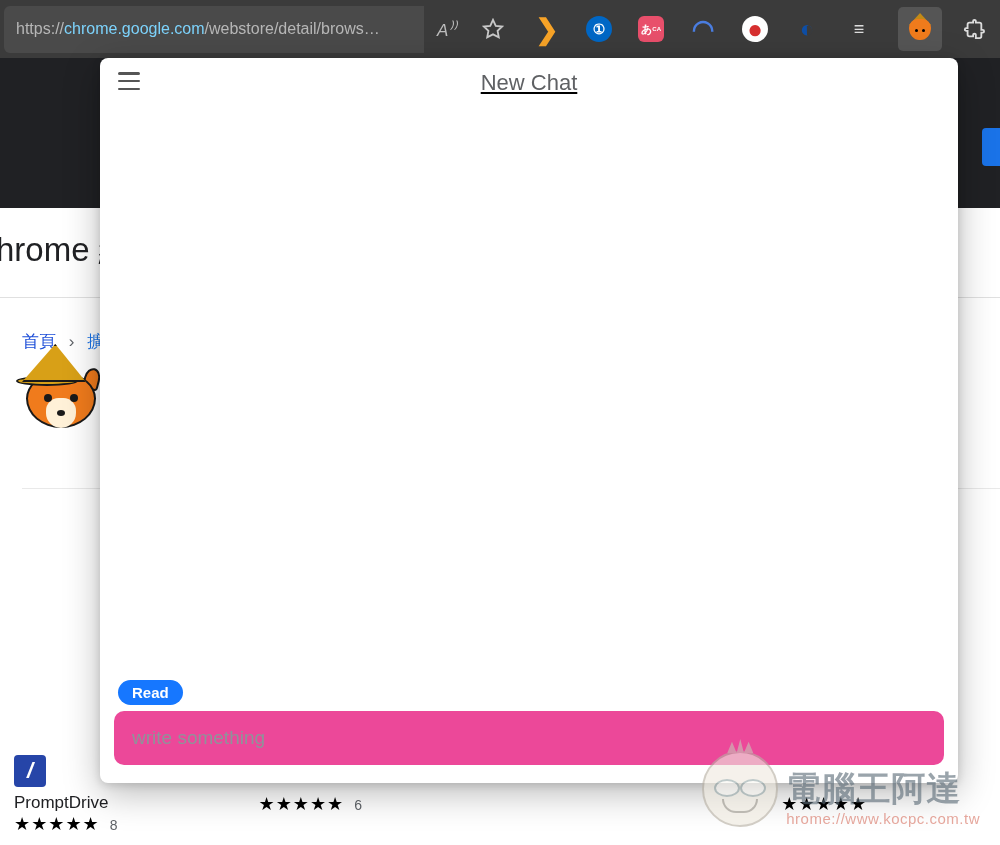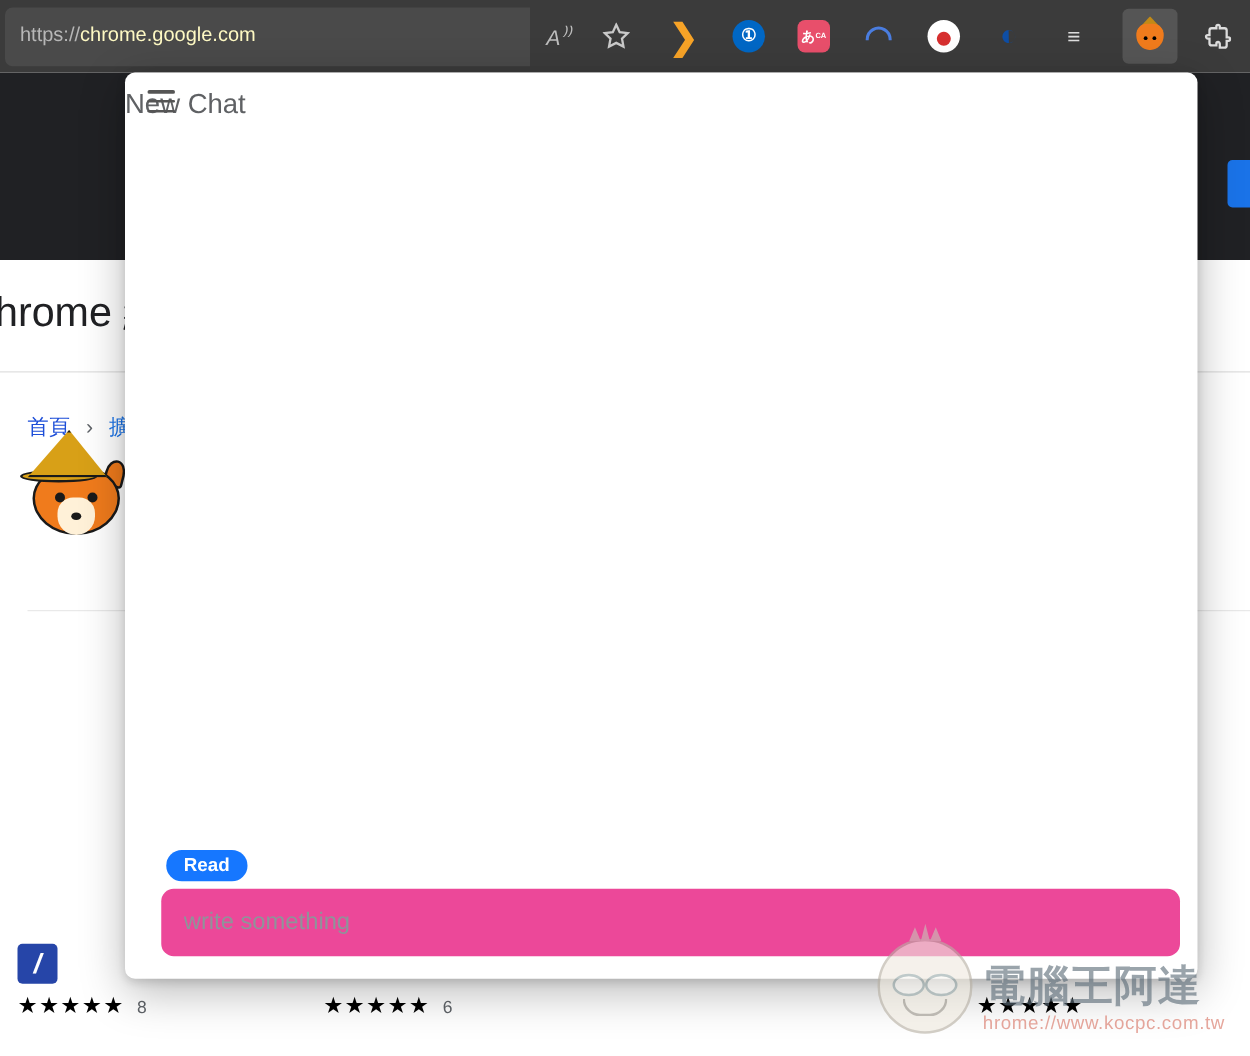--- a/index.html
+++ b/index.html
@@ -21,21 +21,21 @@
     background: #4a4a4a;
     border-radius: 6px 0 0 6px;
     display: flex;
     align-items: center;
     padding: 12px 12px;
     margin-left: 4px;
     font-size: 16px;
     white-space: nowrap;
     overflow: hidden;
   }
-  .url-box .strong { color: #fef9c3; }
+  .url-box .strong { color: #7dd3fc; }
   .url-box .weak   { color: #b7b7b7; }
   .tb-ic {
     width: 26px; height: 26px;
     display: flex; align-items: center; justify-content: center;
     margin: 0 13px;
     color: #bdbdbd;
     font-size: 22px;
   }
   .ext-bar { display: flex; align-items: center; margin-left: 4px; }
   .ext { width: 26px; height: 26px; margin: 0 13px; display: flex; align-items: center; justify-content: center; border-radius: 50%; font-size: 14px; font-weight: bold; }
@@ -99,28 +99,28 @@
     position:absolute;
     top:58px; left:100px;
     width:858px; height:725px;
     background:#fff;
     border-radius:8px;
     box-shadow:0 10px 36px rgba(0,0,0,.28), 0 2px 8px rgba(0,0,0,.14);
     z-index:10;
     display:flex; flex-direction:column;
   }
   .popup-header{
-    height:50px; display:flex; align-items:center; justify-content:flex-start; position:relative;
+    height:50px; display:flex; align-items:center; justify-content:center; position:relative;text-decoration:underline;
   }
   .hamb{ position:absolute; left:18px; top:14px; width:22px; height:18px; display:flex; flex-direction:column; justify-content:space-between; cursor:pointer;}
   .hamb span{height:2.5px;background:#555;border-radius:2px;}
   .popup-title{ font-size:22px; color:#5f6164; font-weight:400;}
   .popup-body{ flex:1; }
   .popup-footer{
-    padding:0 14px 18px 29px;
+    padding:0 14px 18px 14px;
   }
   .read-chip{
     display:inline-block; background:#1677ff; color:#fff;
     font-size:15px; font-weight:600; padding:4px 14px;
     border-radius:16px; margin:0 0 6px 4px;
   }
   .composer{
     background:#ec4899; border-radius:10px;
     padding:16px 18px;
   }
@@ -151,20 +151,21 @@
   .wm-cn{font-size:34px;color:#5d6d79;font-weight:600;letter-spacing:1px;white-space:nowrap;}
   .wm-url{font-size:15px;color:#d77262;letter-spacing:.5px;margin-top:-2px;white-space:nowrap;}
 </style>
 </head>
 <body>
 
 <div class="toolbar">
   <div class="url-box">
     <span class="weak">https://</span>
     <span class="strong">chrome.google.com</span>
+    <span class="weak">/webstore/detail/brows…</span>
   </div>
   <div class="tb-ic" style="font-size:17px; font-weight:500; font-style:italic;">A⁾⁾</div>
   <div class="tb-ic">
     <svg width="22" height="22" viewBox="0 0 24 24" fill="none" stroke="#c9c9c9" stroke-width="2">
         <polygon points="12 2 15 8.5 22 9.3 17 14 18.3 21 12 17.8 5.7 21 7 14 2 9.3 9 8.5 12 2"></polygon>
       </svg>
   </div>
   <div class="ext-bar">
     <div class="ext c1">❯</div>
     <div class="ext c2">①</div>
@@ -209,20 +210,21 @@
       <div class="hat"></div>
     <div class="eye l"></div>
       <div class="eye r"></div>
       <div class="nose"></div>
   </div>
   <div class="hr2"></div>
 
   <div class="cards-row">
     <div class="card">
       <div class="thumb">/</div>
+      <h4>PromptDrive</h4>
       <div><span class="stars">★★★★★</span><span class="cnt">8</span></div>
     </div>
     <div class="card">
       <div class="thumb"></div>
       <div><span class="stars">★★★★★</span><span class="cnt">6</span></div>
     </div>
     <div class="card">
       <div class="thumb"></div>
     </div>
     <div class="card">

